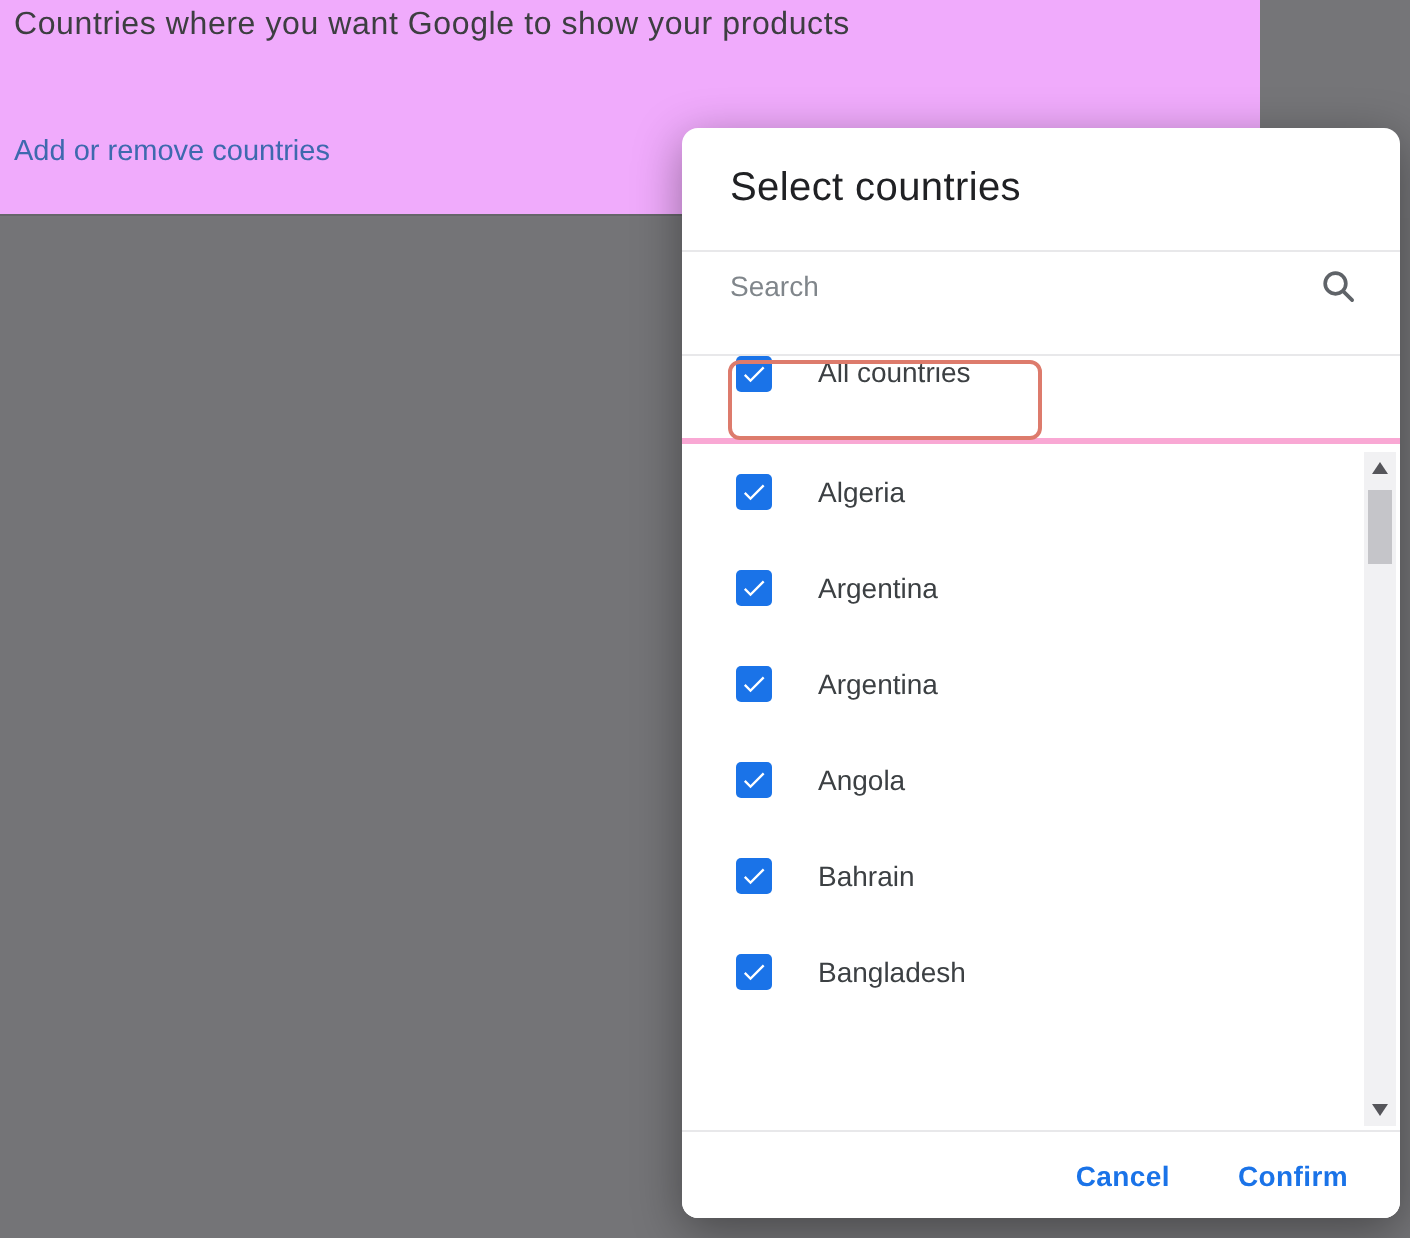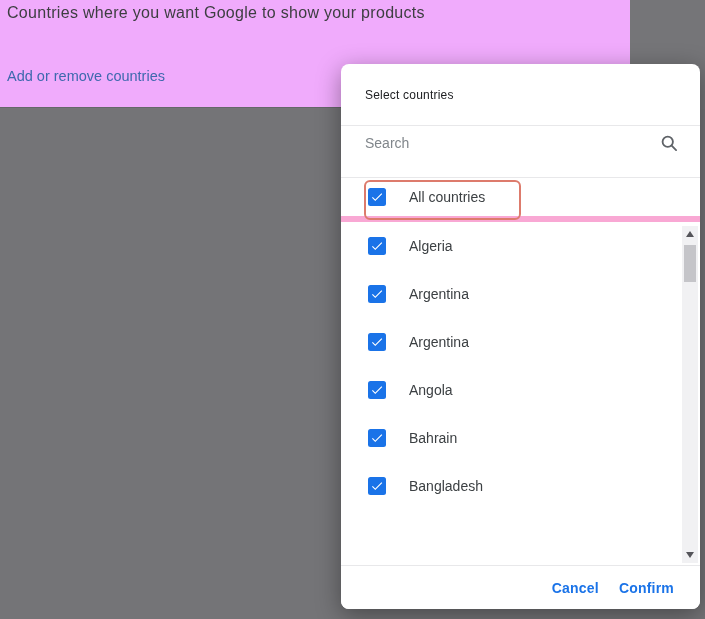--- a/index.html
+++ b/index.html
@@ -32,37 +32,37 @@
   
   .modal {
     position: absolute; left: 341px; top: 64px; width: 359px; height: 545px;
     background: #ffffff; border-radius: 8px; overflow: hidden;
     box-shadow: 0 6px 24px rgba(0,0,0,0.38);
   }
   .modal-header {
     height: 62px; display: flex; align-items: center;
     padding-left: 24px; border-bottom: 1px solid #e8e8ea;
   }
-  .modal-title { font-size: 12px; color: #202124; letter-spacing: 0.2px; }
+  .modal-title { font-size: 20px; color: #202124; letter-spacing: 0.2px; }
 
   .search-row {
     height: 52px; display: flex; align-items: center;
     padding: 0 21px 18px 24px; border-bottom: 1px solid #e8e8ea;
   }
   .search-input {
     flex: 1; border: none; outline: none;
     font-family: "Liberation Sans", sans-serif;
     font-size: 14px; color: #202124; background: transparent;
   }
   .search-input::placeholder { color: #80868b; opacity: 1; }
   .search-icon { width: 20px; height: 20px; flex: 0 0 auto; cursor: pointer; }
 
   .all-row {
-    position: relative; height: 44px; display: flex; align-items: center;
-    padding-left: 27px; border-bottom: 6px solid #f9a8d4;
+    position: relative; height: 44px; display: flex; align-items: flex-start;
+    padding-left: 27px; border-bottom: 3px solid #f9a8d4;
   }
   .highlight-box {
     position: absolute; left: 23px; top: 2px; width: 157px; height: 40px;
     border: 2px solid #dd7b6c; border-radius: 6px; pointer-events: none;
   }
 
   .checkbox {
     width: 18px; height: 18px; background: #1a73e8; border-radius: 2.5px;
     display: flex; align-items: center; justify-content: center;
     flex: 0 0 auto; cursor: pointer;
@@ -97,21 +97,21 @@
   }
   .sb-thumb {
     position: absolute; left: 2px; top: 19px; width: 12px; height: 37px;
     background: #c5c5c9; cursor: grab;
   }
 
   .modal-footer {
     position: absolute; left: 0; right: 0; bottom: 0; height: 44px;
     border-top: 1px solid #e8e8ea; background: #fff;
     display: flex; align-items: center; justify-content: flex-end;
-    padding-right: 24px; gap: 16px;
+    padding-right: 24px; gap: 30px;
   }
   .text-button {
     border: none; background: none; cursor: pointer;
     font-family: "Liberation Sans", sans-serif;
     font-size: 14px; font-weight: 600; letter-spacing: 0.2px; color: #1a73e8;
     padding: 6px 2px;
   }
 </style>
 </head>
 <body>

